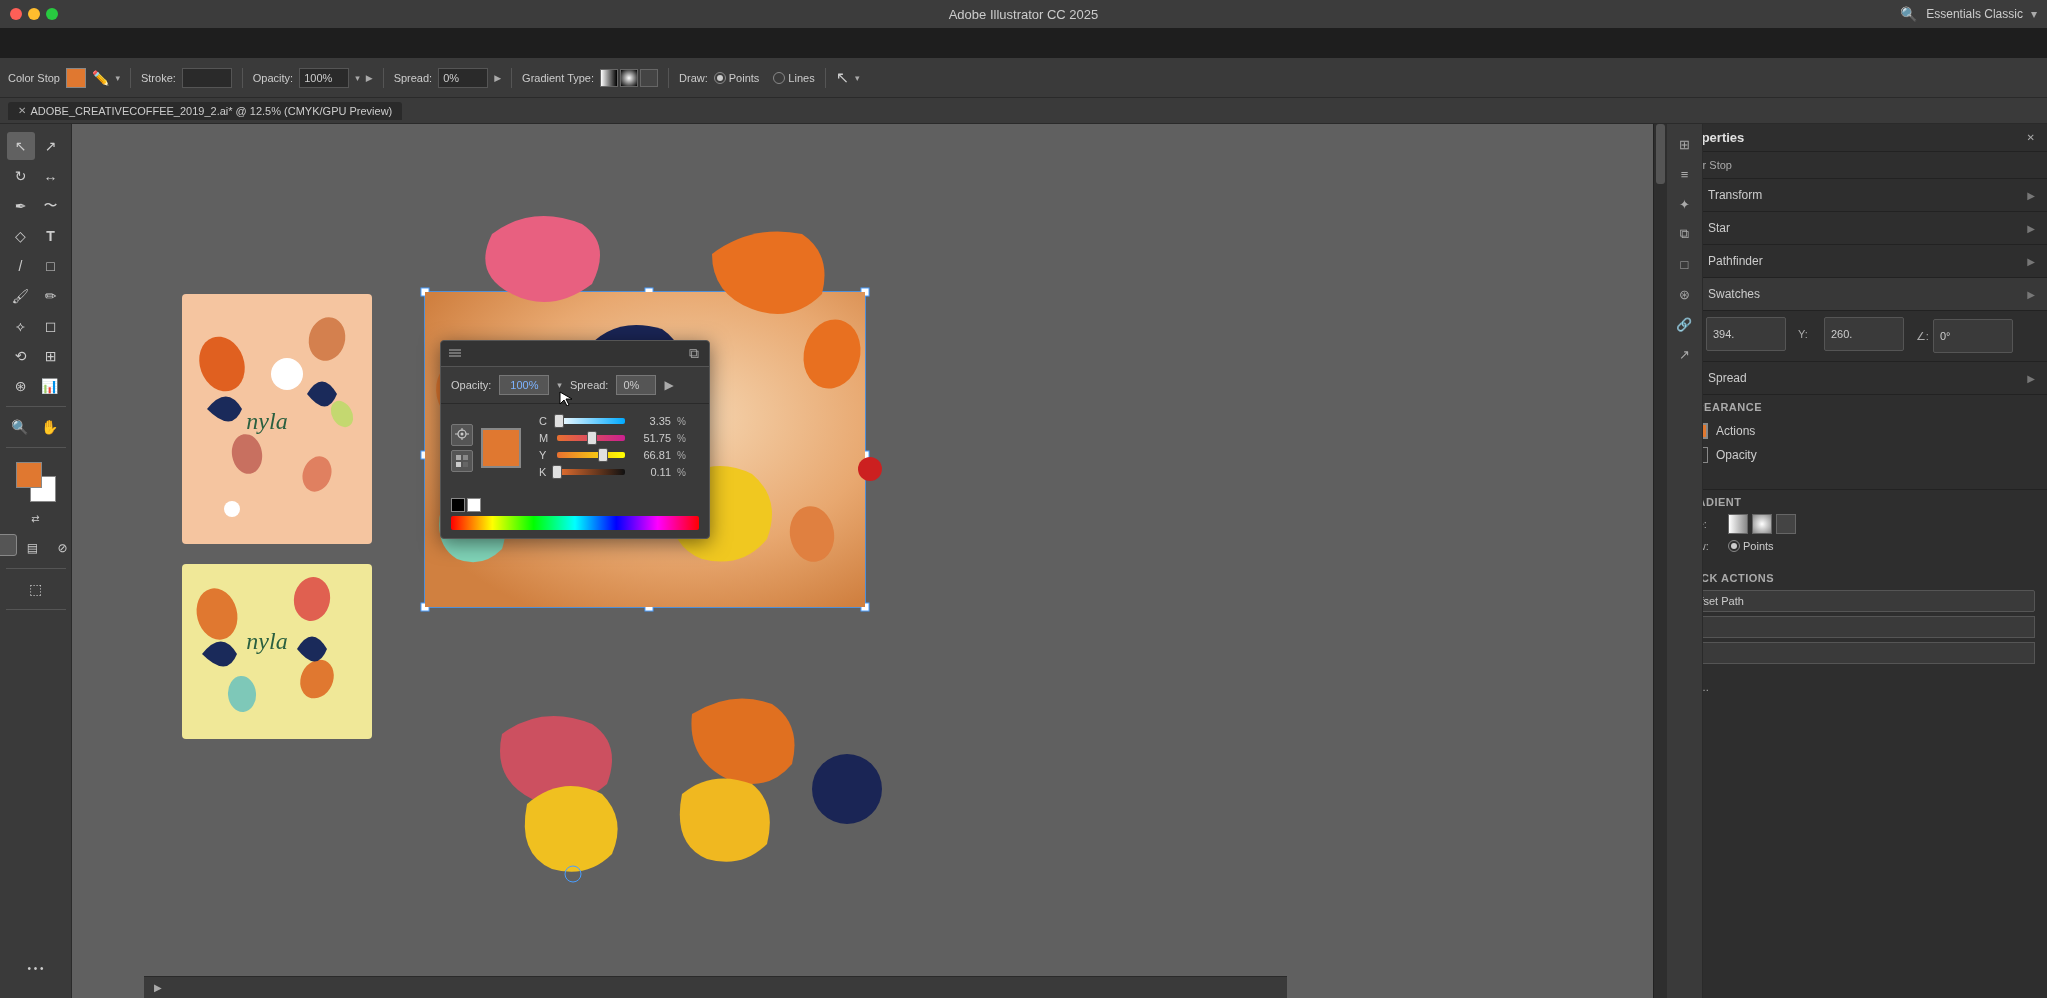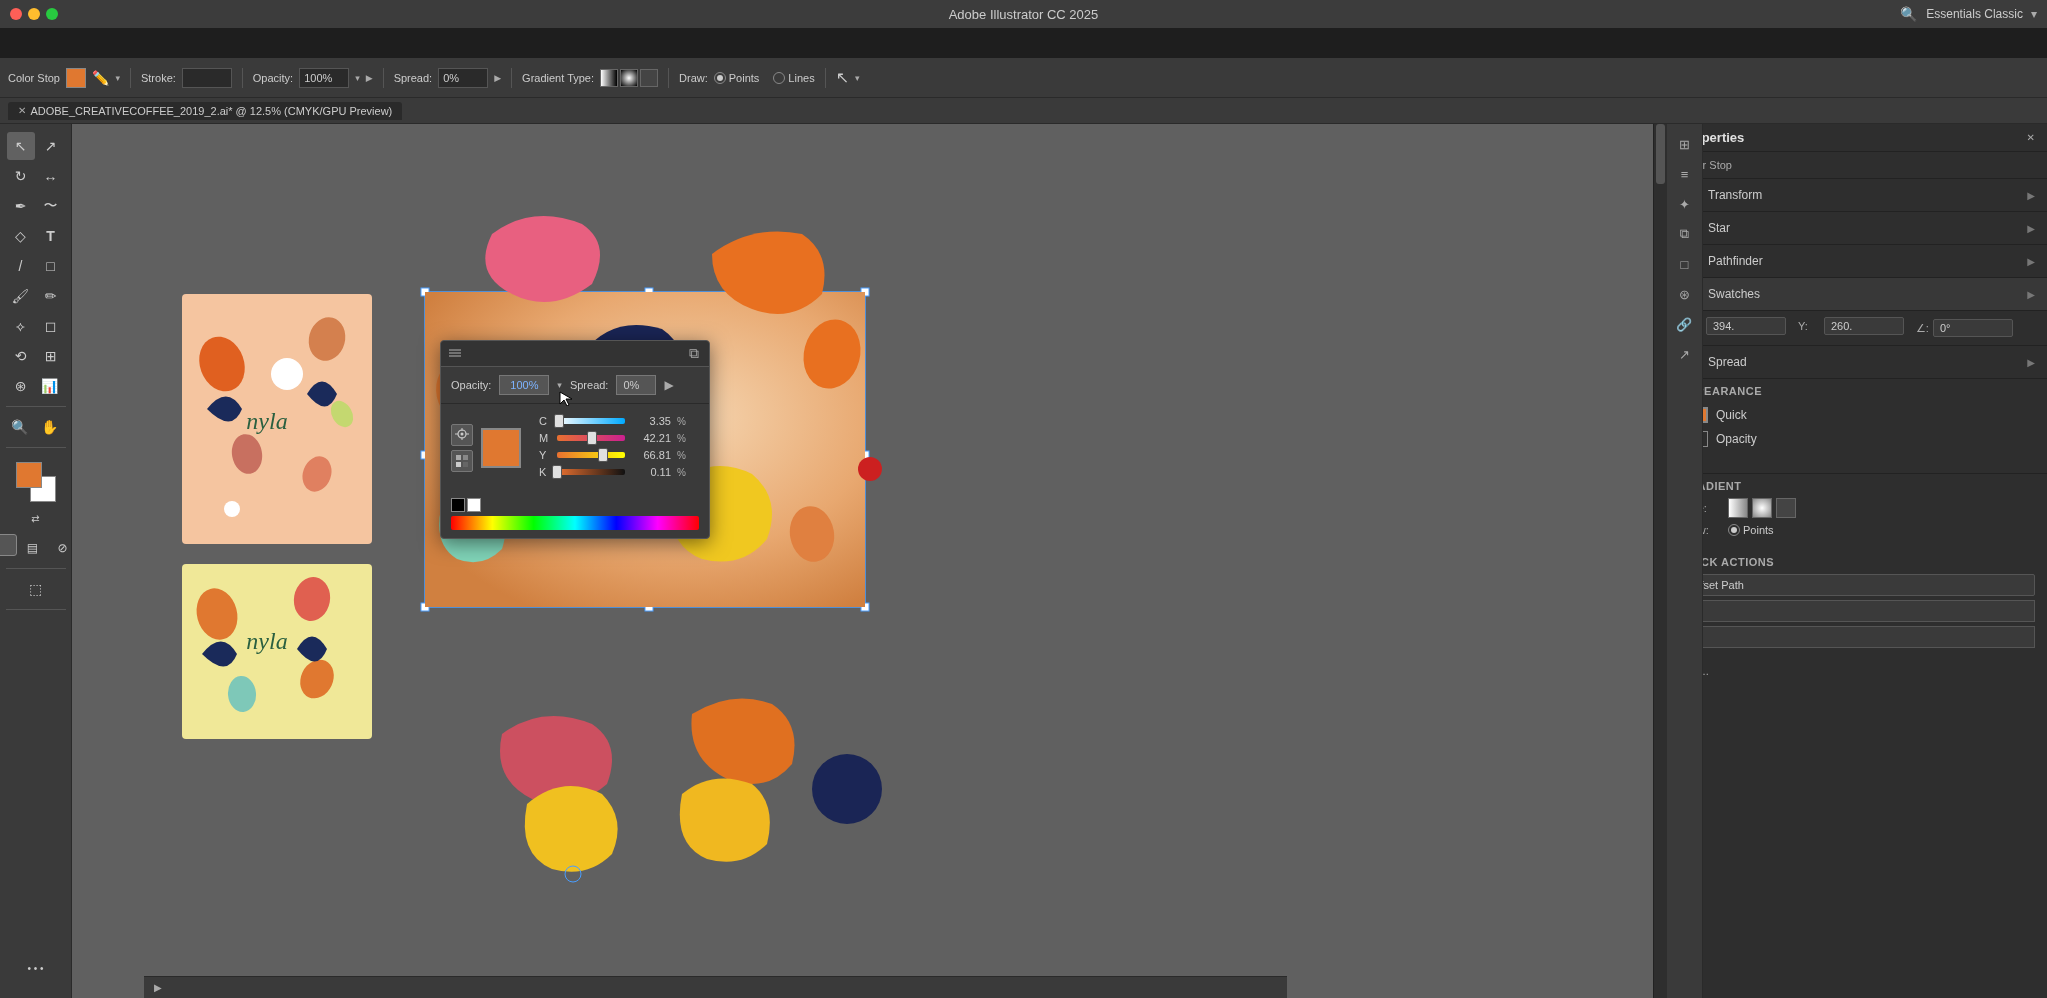--- a/index.html
+++ b/index.html
@@ -274,21 +274,21 @@
     .prop-label {
       font-size: 11px;
       color: #aaa;
       width: 20px;
     }
     .prop-value {
       font-size: 11px;
       color: #ccc;
       background: #3a3a3a;
       border: 1px solid #555;
-      padding: 2px 6px;
+      padding: 10px 6px;
       border-radius: 2px;
       width: 80px;
     }
 
     
     .panel-item {
       display: flex;
       align-items: center;
       gap: 8px;
       padding: 6px 12px;
@@ -920,21 +920,21 @@
         </svg>
       </div>
       <span class="panel-item-label">Spread</span>
       <span class="panel-item-expand">▶</span>
     </div>
 
     <div class="panel-section">
       <div class="panel-section-title">Appearance</div>
       <div class="appearance-row">
         <div class="appear-color-box" style="background:#e07830;border:2px solid #888;"></div>
-        <span class="appear-label">Quick</span>
+        <span class="appear-label">Actions</span>
       </div>
       <div class="appearance-row">
         <div class="appear-color-box" style="background:transparent;"></div>
         <span class="appear-label">Opacity</span>
       </div>
 
       <div style="padding:2px 0 0 8px;">
         <span style="font-size:11px;color:#aaa;font-style:italic;">fx.</span>
       </div>
     </div>
@@ -1036,21 +1036,21 @@
         <span class="cmyk-value">3.35</span>
         <span class="cmyk-pct">%</span>
       </div>
 
       <div class="cmyk-row">
         <span class="cmyk-label">M</span>
         <div class="cmyk-slider-container">
           <div class="cmyk-slider-track" style="background: linear-gradient(to right, #e87030, #cc2090);"></div>
           <div class="cmyk-thumb" style="left: 52%;"></div>
         </div>
-        <span class="cmyk-value">42.21</span>
+        <span class="cmyk-value">51.75</span>
         <span class="cmyk-pct">%</span>
       </div>
 
       <div class="cmyk-row">
         <span class="cmyk-label">Y</span>
         <div class="cmyk-slider-container">
           <div class="cmyk-slider-track" style="background: linear-gradient(to right, #e87030, #ffff00);"></div>
           <div class="cmyk-thumb" style="left: 67%;"></div>
         </div>
         <span class="cmyk-value">66.81</span>

